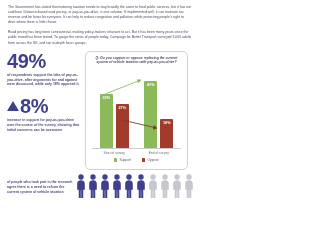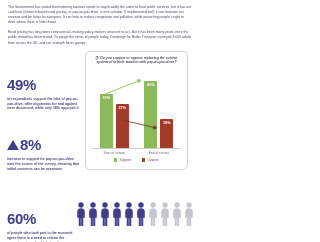--- a/index.html
+++ b/index.html
@@ -29,28 +29,27 @@
     display:flex;
     align-items:flex-start;
     padding:0 6px 0 7px;
     box-sizing:border-box;
   }
   .left-col{width:78px;flex:0 0 78px;padding-right:4px;box-sizing:border-box;}
   .right-col{flex:1;position:relative;}
 
   .stat-block{margin-bottom:9px;}
   .stat-big{
-    font-size:15px;
+    font-size:20px;
     font-weight:bold;
     color:#3f3f8c;
     line-height:20px;
     letter-spacing:-0.4px;
     display:flex;
     align-items:center;
-    margin-top:24px;
   }
   .tri{
     width:0;height:0;
     border-left:6px solid transparent;
     border-right:6px solid transparent;
     border-bottom:10px solid #3f3f8c;
     margin-right:1px;
     display:inline-block;
   }
   .stat-desc{
@@ -250,23 +249,20 @@
             <span>Oppose</span>
           </div>
         </div>
 
       </div>
     </div>
   </div>
 
   <div class="bottom-row">
     <div class="bottom-left">
-      <div class="stat-big">
-        <span>60%</span>
-      </div>
       <div class="stat-desc">of people who took part in the research agree there is a need to reform the current system of vehicle taxation</div>
     </div>
     <div class="people" id="people">
         <svg viewBox="0 0 20 48" class="person">
           <circle cx="10" cy="6" r="5.4" fill="#3f3f8c"></circle>
           <path d="M10 12.5c-5 0-7.6 2.6-7.6 7.2v11.6h3.1V48h4.1V32.5h0.8V48h4.1V31.3h3.1V19.7c0-4.6-2.6-7.2-7.6-7.2z" fill="#3f3f8c"></path>
         </svg>
         <svg viewBox="0 0 20 48" class="person">
           <circle cx="10" cy="6" r="5.4" fill="#3f3f8c"></circle>
           <path d="M10 12.5c-5 0-7.6 2.6-7.6 7.2v11.6h3.1V48h4.1V32.5h0.8V48h4.1V31.3h3.1V19.7c0-4.6-2.6-7.2-7.6-7.2z" fill="#3f3f8c"></path>

